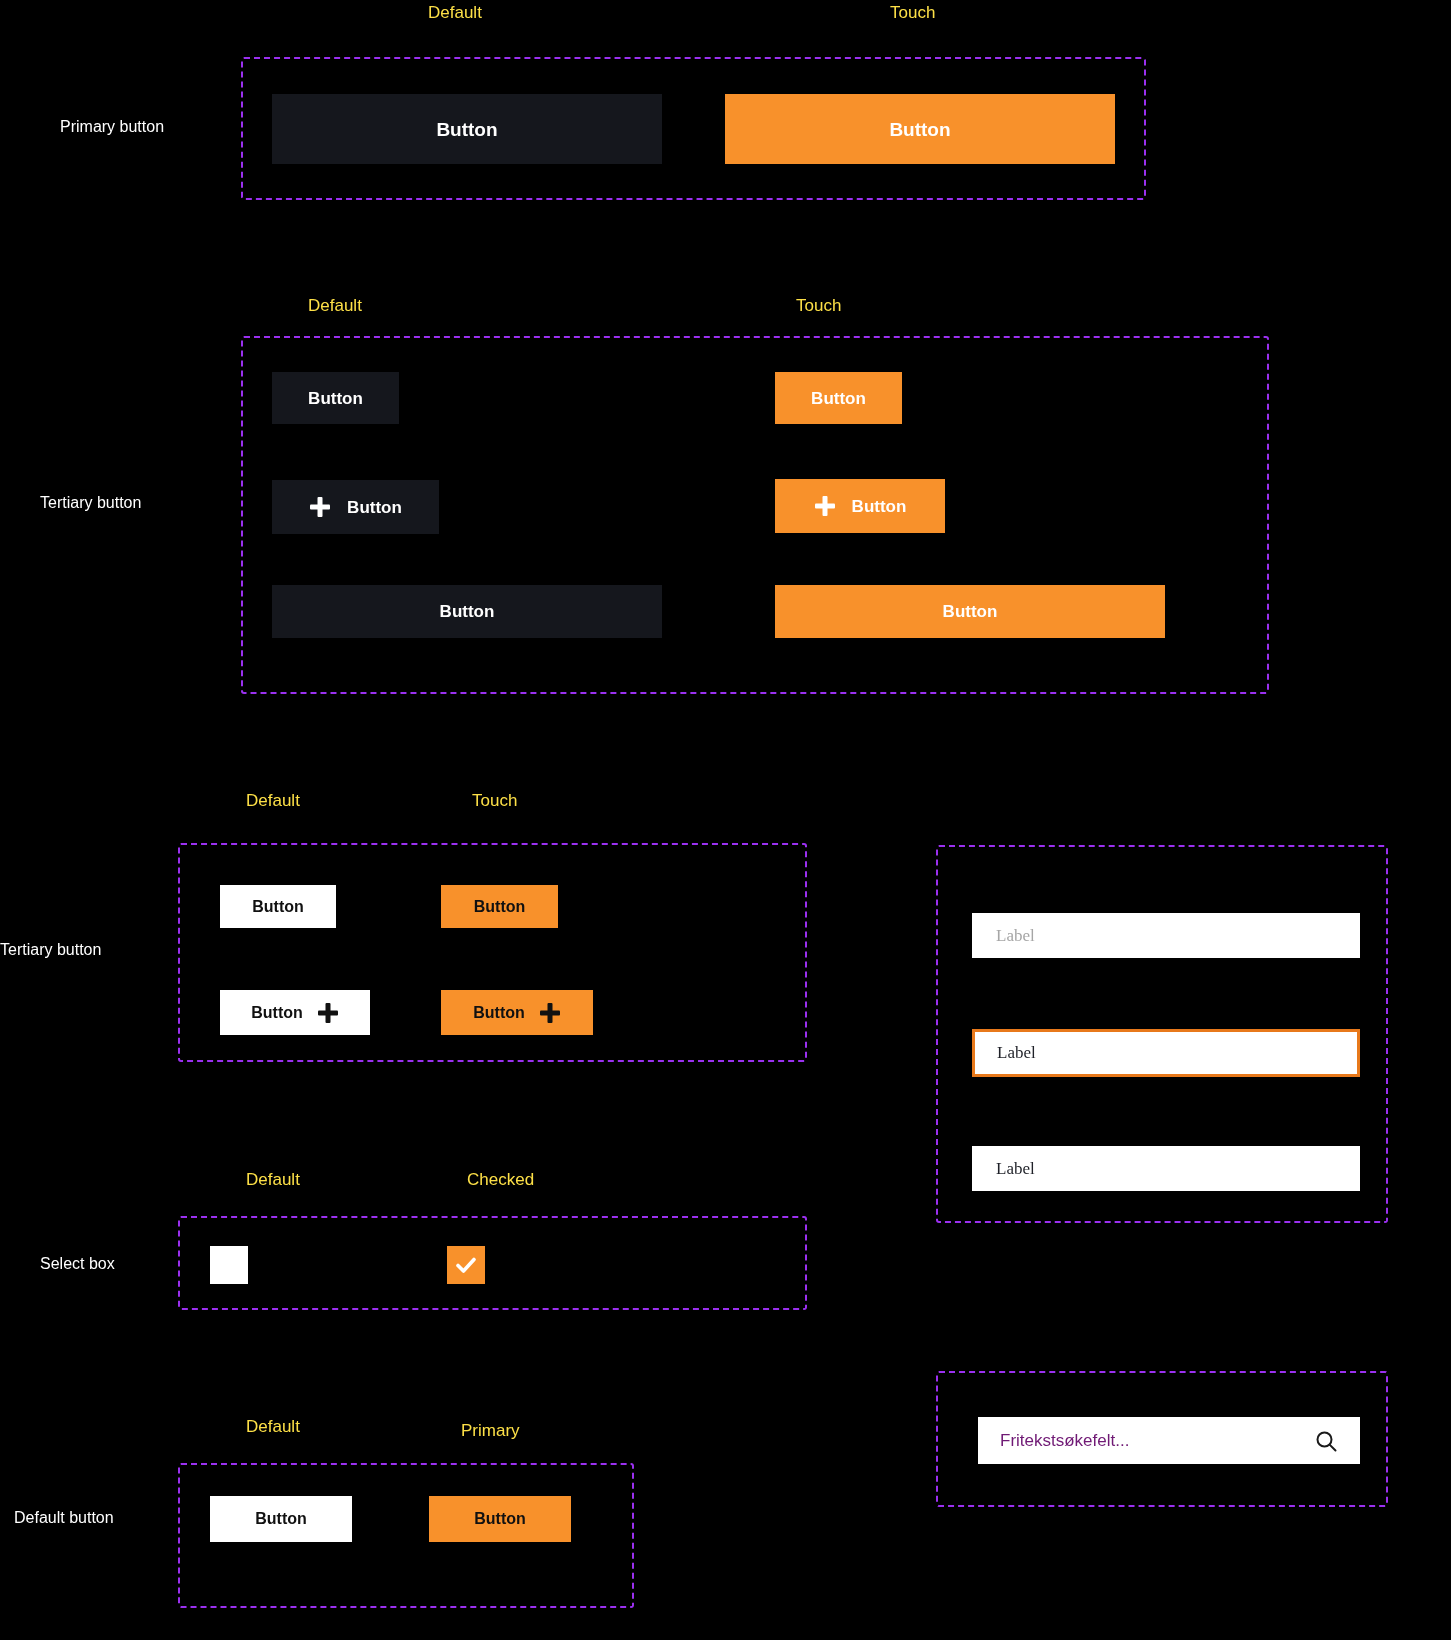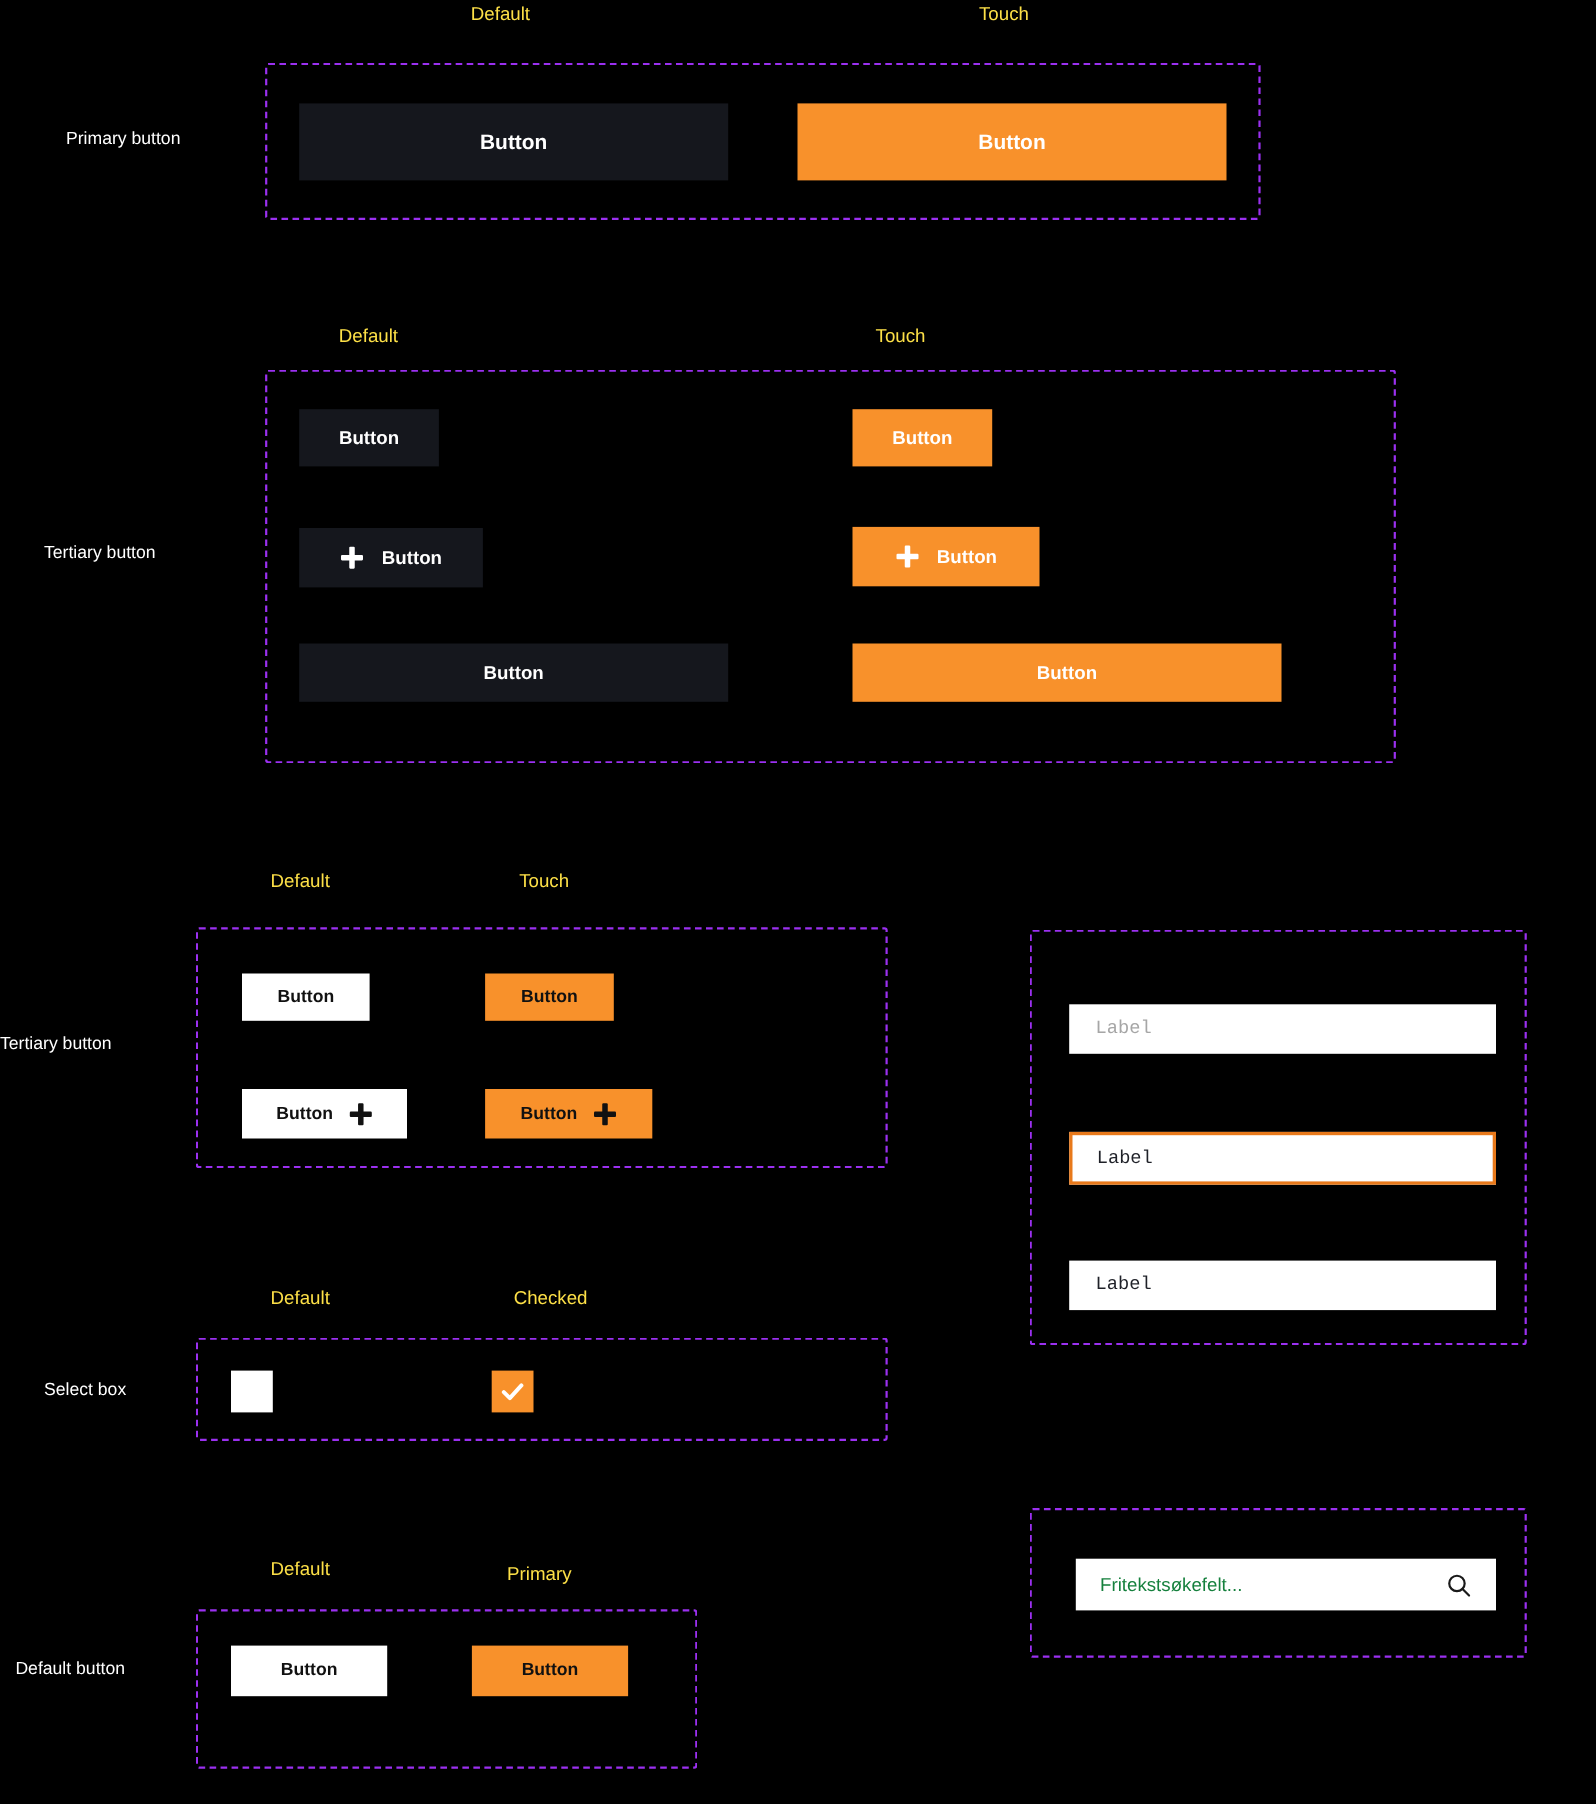--- a/index.html
+++ b/index.html
@@ -74,36 +74,36 @@
   .plus-sm { width: 18px; height: 18px; }
   .plus-sm::before { width: 4px; height: 17px; }
   .plus-sm::after  { height: 4px; width: 17px; }
 
   
   .field {
     background: #ffffff;
     display: flex;
     align-items: center;
     font-size: 17px;
-    font-family: Liberation Mono, monospace;
+    font-family: Liberation Serif, serif;
     padding: 2px 22px;
     border: 2px solid transparent;
   }
   .field.placeholder { color: #a6a6a6; }
   .field.filled      { color: #1f2128; }
   .field.focused     { border: 3px solid #e8791b; }
 
   .search-field {
     background: #ffffff;
     display: flex;
     align-items: center;
     justify-content: space-between;
     padding: 0 22px;
     font-size: 17px;
-    color: #15803d;
+    color: #701a75;
   }
   .search-ico { flex: 0 0 auto; display: block; }
 
   
   .cbx {
     width: 38px; height: 38px;
     display: flex; align-items: center; justify-content: center;
   }
   .cbx-empty   { background: #ffffff; }
   .cbx-checked { background: #f8912b; }

